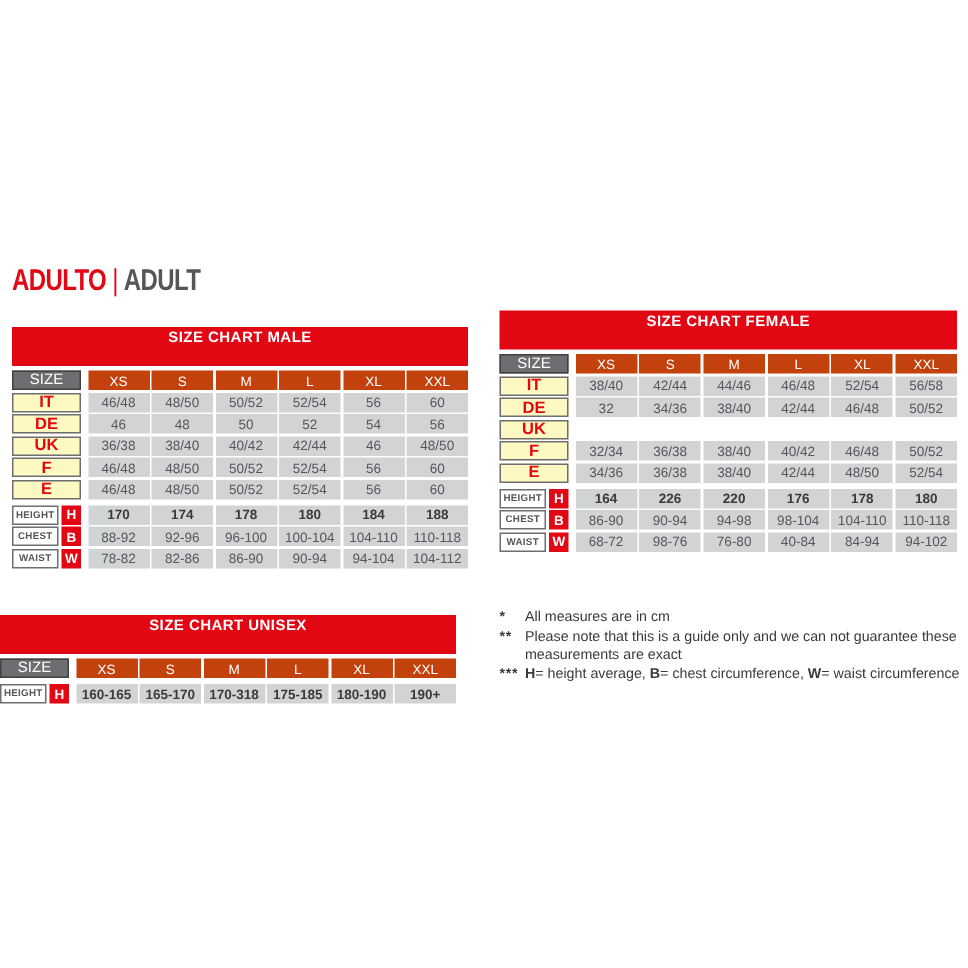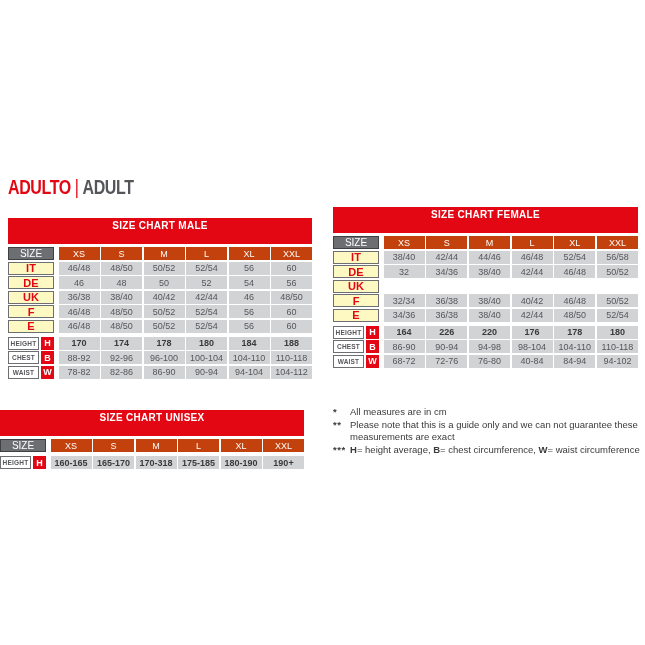--- a/index.html
+++ b/index.html
@@ -301,21 +301,21 @@
         <div class="cell">110-118</div>
       </div>
     </div>
     <div class="t-row">
       <div class="label-area">
         <div class="measure-label">WAIST</div>
         <div class="letter-box">W</div>
       </div>
       <div class="cells">
         <div class="cell">68-72</div>
-        <div class="cell">72-76</div>
+        <div class="cell">98-76</div>
         <div class="cell">76-80</div>
         <div class="cell">40-84</div>
         <div class="cell">84-94</div>
         <div class="cell">94-102</div>
       </div>
     </div>
   </div>
 <div class="size-table tbl-unisex" id="tbl-unisex">
     <div class="t-header">SIZE CHART UNISEX</div>
     <div class="t-row first">

